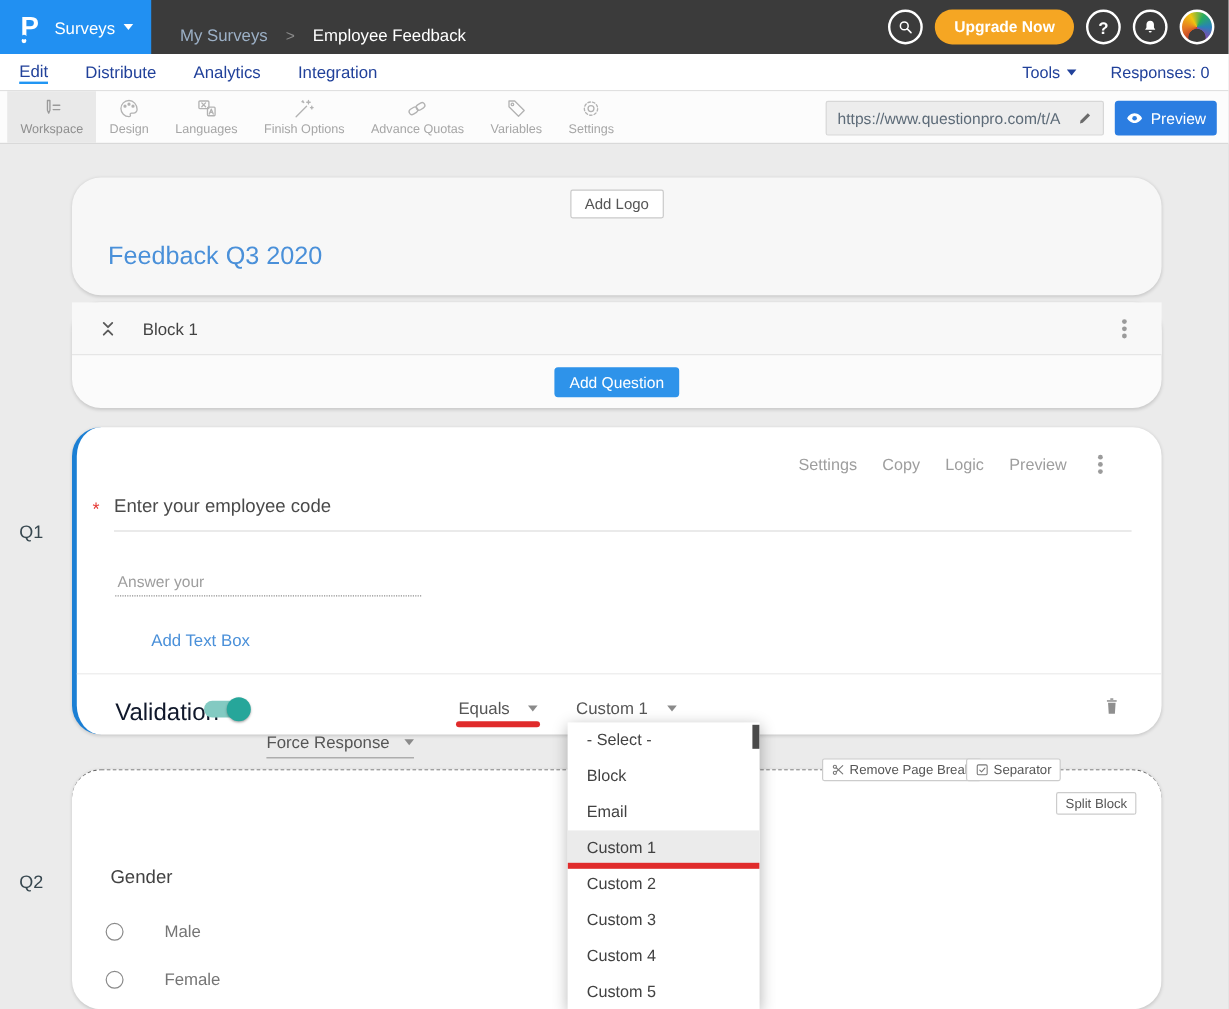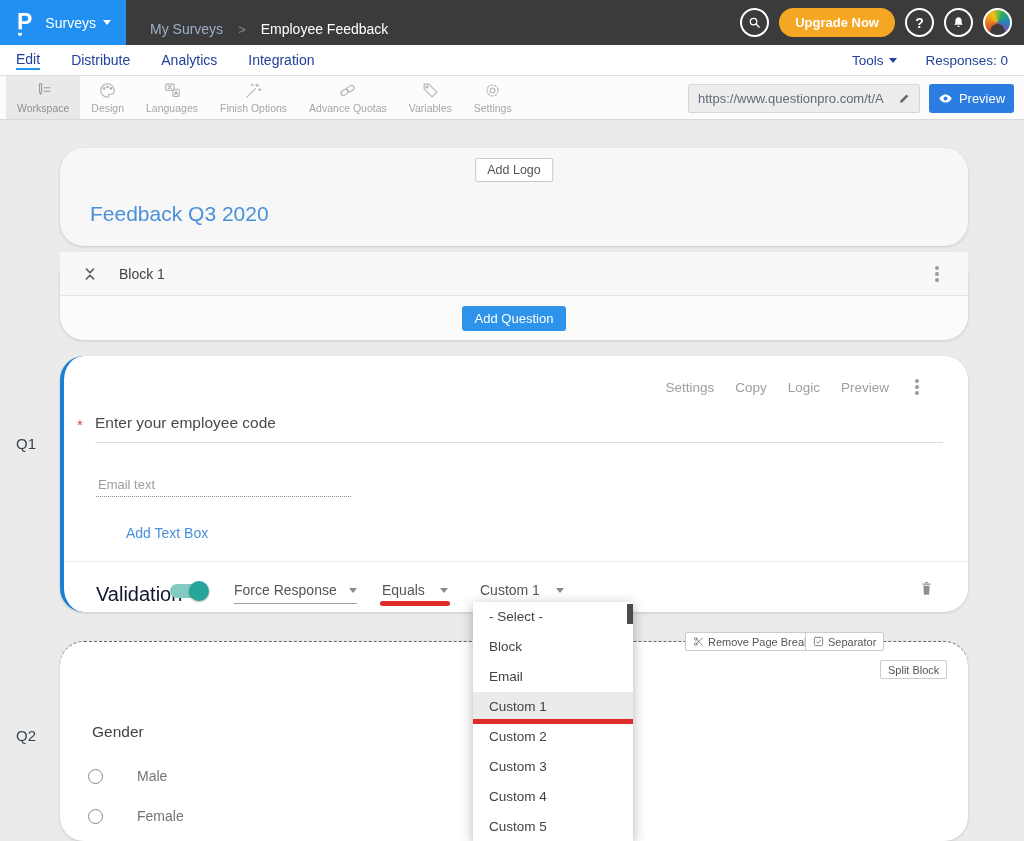--- a/index.html
+++ b/index.html
@@ -78,21 +78,21 @@
   .answer-dotted{position:absolute;left:32px;top:140px;width:255px;border-bottom:1px dotted #8f8f8f;}
   .add-textbox{position:absolute;left:62px;top:169px;font-size:14px;color:#4a90d9;cursor:pointer;}
   .v-divider{position:absolute;left:0;right:0;top:205px;border-top:1px solid #ececec;}
   .v-label{position:absolute;left:32px;top:227px;font-size:20px;color:#0f172a;}
   .switch{position:absolute;left:106px;top:228px;width:37px;height:14px;border-radius:7px;background:#83cac2;cursor:pointer;}
   .switch::after{content:"";position:absolute;right:-2px;top:-3px;width:20px;height:20px;border-radius:50%;
     background:#26a69a;box-shadow:0 1px 2px rgba(0,0,0,.35);}
   .v-dd{position:absolute;top:226px;display:flex;align-items:center;justify-content:space-between;
     border-bottom:1px solid #9e9e9e;padding-bottom:5px;font-size:14px;color:#555;cursor:pointer;}
   .v-dd .caret{color:#8a8a8a;}
-  .dd-force{left:170px;width:123px;}
+  .dd-force{left:158px;width:123px;margin-top:28px;}
   .dd-equals{left:318px;width:66px;}
   .dd-custom{left:416px;width:84px;}
   .equals-redbar{position:absolute;left:316px;top:245px;width:70px;height:5px;border-radius:3px;background:#e02b2b;}
   .trash{position:absolute;right:34px;top:224px;cursor:pointer;}
   
   .q2-card{top:641px;height:200px;border-top:1px dashed #666;}
   .pb-btn{position:absolute;top:-10px;height:19px;display:flex;align-items:center;gap:4px;background:#fff;
     border:1px solid #ccc;border-radius:2px;padding:0 7px;font-size:11px;color:#555;box-sizing:border-box;cursor:pointer;white-space:nowrap;}
   .pb-btn svg{width:11px;height:11px;stroke:#777;fill:none;stroke-width:1.3;stroke-linecap:round;stroke-linejoin:round;}
   .pb-remove{left:625px;}
@@ -264,21 +264,21 @@
       <span>Copy</span>
       <span>Logic</span>
       <span>Preview</span>
       <span class="kebab">
           <i></i>
         </span>
     </div>
     <span class="req">*</span>
     <div class="q1-text">Enter your employee code</div>
     <div class="q1-underline"></div>
-    <div class="answer-ph">Email text</div>
+    <div class="answer-ph">Answer your</div>
     <div class="answer-dotted"></div>
     <div class="add-textbox">Add Text Box</div>
     <div class="v-divider"></div>
     <span class="v-label">Validation</span>
     <span class="switch"></span>
     <div class="v-dd dd-force">
       <span>Force Response</span>
       <i class="caret"></i>
     </div>
     <div class="v-dd dd-equals">

